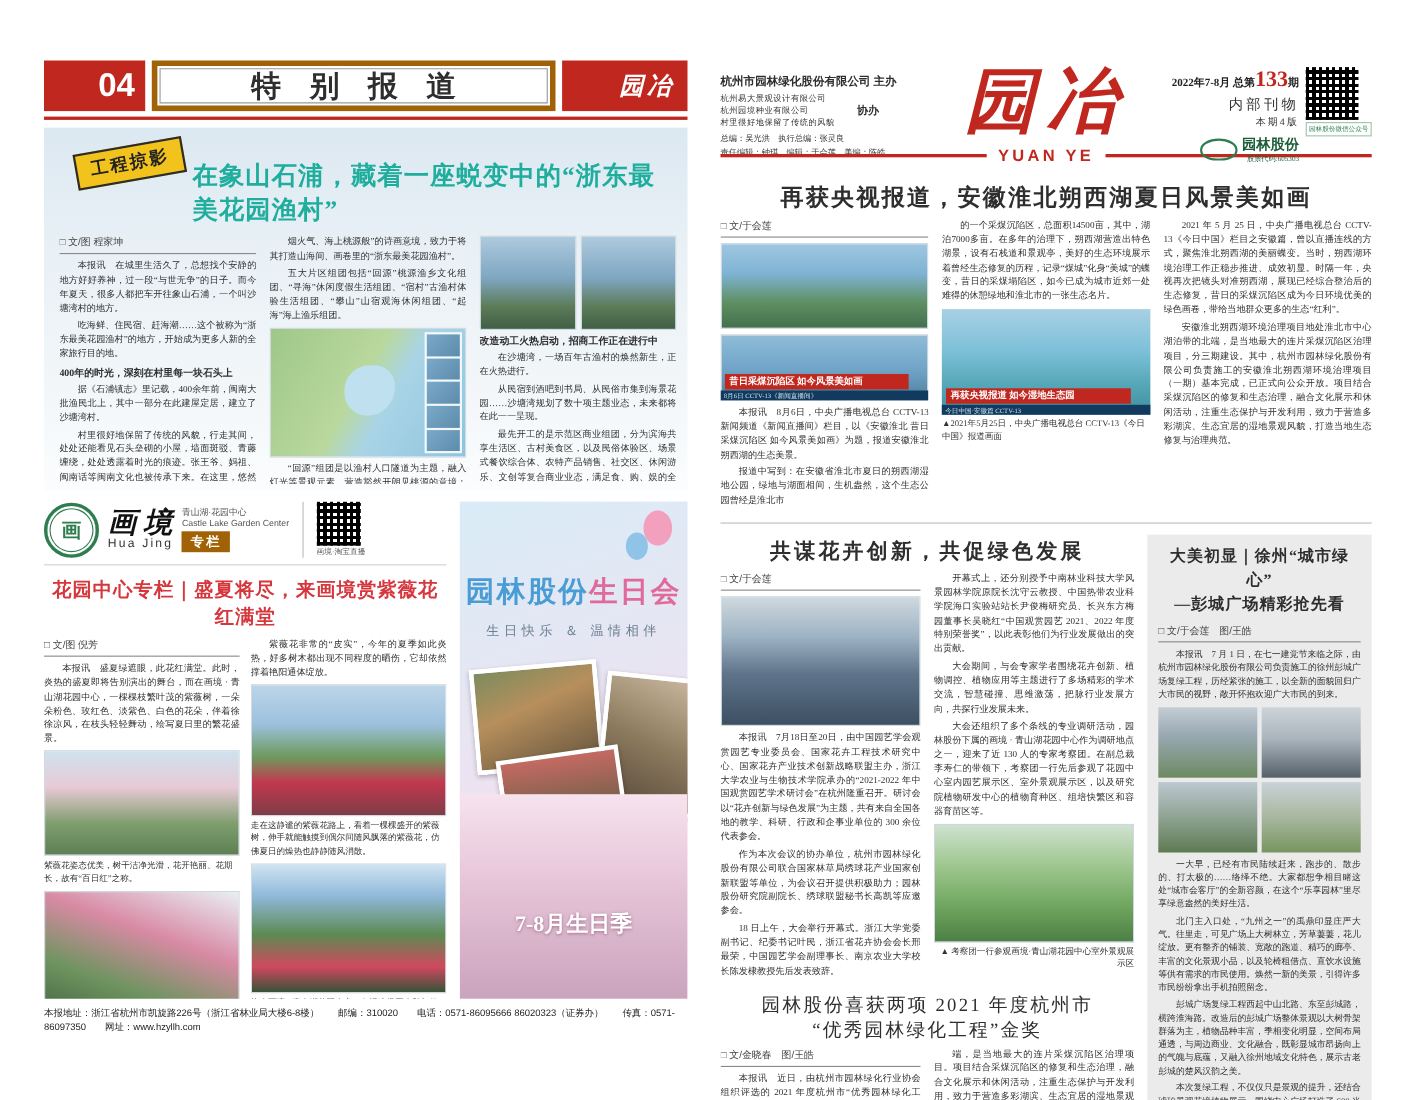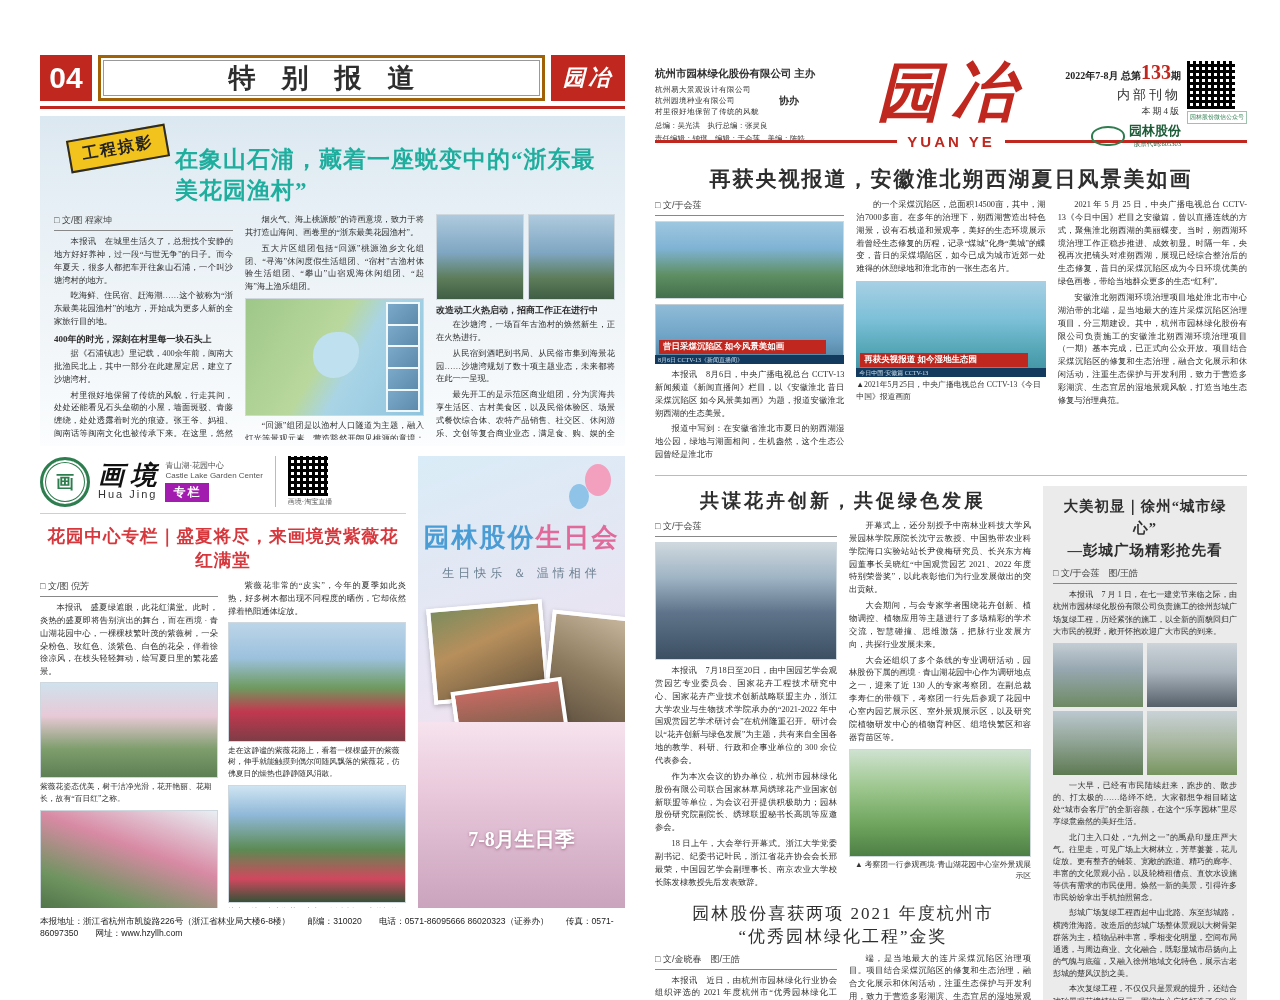--- a/index.html
+++ b/index.html
@@ -2,23 +2,23 @@
 <html><head>
 <meta charset="utf-8">
 <style>
   html,body{margin:0;padding:0;background:#ffffff;}
   body{font-family:"Liberation Serif","DejaVu Serif",serif;color:#2e2e2e;}
   .canvas{position:relative;width:1280px;height:1000px;background:#fff;overflow:hidden;}
   .page{position:absolute;top:55px;height:912px;}
   
   .left-page{left:40px;width:585px;}
   .lp-header{display:flex;align-items:stretch;height:46px;}
-  .rbox{background:#c0271e;color:#fff;display:flex;align-items:center;justify-content:center;}
+  .rbox{background:#c0271e;color:#fff;display:flex;align-items:center;justify-content:center;padding-left:40px;}
   .pagenum{width:52px;font-size:30px;font-weight:bold;font-family:"Liberation Sans",sans-serif;}
-  .sec-box{flex:1;margin:0 6px;border:3px solid #a16207;box-shadow:inset 0 0 0 2px #fff,inset 0 0 0 3px #999;display:flex;align-items:center;justify-content:center;}
+  .sec-box{flex:1;margin:0 6px;border:5px solid #a16207;box-shadow:inset 0 0 0 2px #fff,inset 0 0 0 3px #999;display:flex;align-items:center;justify-content:center;}
   .sec-title{font-size:27px;font-weight:bold;letter-spacing:26px;text-indent:26px;}
   .brand-box{width:74px;font-size:22px;font-weight:bold;font-style:italic;letter-spacing:3px;}
   .red-rule{height:3px;background:#c0271e;margin-top:5px;}
   .feature{position:relative;margin-top:7px;height:330px;background:linear-gradient(180deg,#dce8f1 0%,#e9f1f6 35%,#f2f6f9 70%,#fbfdfe 100%);overflow:hidden;}
   .stamp{position:absolute;left:28px;top:16px;background:#f2c21d;border:2px solid #2c2c2c;color:#222;font-weight:bold;font-size:16px;padding:4px 12px;transform:rotate(-10deg);letter-spacing:2px;}
   .feat-headline{position:absolute;left:135px;top:28px;width:440px;color:#1fae9e;font-size:23px;font-weight:bold;letter-spacing:1px;}
   .feat-cols{position:absolute;left:14px;top:98px;right:10px;bottom:6px;display:flex;gap:12px;}
   .fcol{flex:1;overflow:hidden;}
   .byline{font-size:9px;color:#444;border-bottom:1px solid #888;padding-bottom:3px;margin-bottom:5px;font-family:"Liberation Sans",sans-serif;}
   .t{font-size:8.3px;line-height:1.55;text-align:justify;text-indent:2em;margin:0 0 3px 0;}
@@ -33,21 +33,21 @@
   .photo-pair{display:flex;gap:4px;margin-bottom:4px;}
   .photo-pair .ph{flex:1;}
   .bottom-row{display:flex;gap:12px;margin-top:10px;height:452px;}
   .hj{flex:1;overflow:hidden;}
   .hj-head{display:flex;align-items:center;gap:8px;border-bottom:1px solid #cfcfcf;padding-bottom:6px;}
   .seal{width:44px;height:44px;border:3px solid #2e7d4f;border-radius:50%;color:#2e7d4f;display:flex;align-items:center;justify-content:center;font-size:18px;font-weight:bold;box-shadow:inset 0 0 0 2px #fff,inset 0 0 0 3px #2e7d4f;}
   .hj-brand{line-height:1;}
   .hj-cn{font-size:26px;font-weight:bold;color:#111;font-style:italic;}
   .hj-en{font-size:11px;color:#333;letter-spacing:2px;font-family:"Liberation Sans",sans-serif;}
   .hj-sub{font-size:8px;color:#555;line-height:1.2;font-family:"Liberation Sans",sans-serif;}
-  .badge{background:#a21caf;color:#fff;font-size:12px;font-weight:bold;padding:2px 8px;letter-spacing:2px;}
+  .badge{background:#a16207;color:#fff;font-size:12px;font-weight:bold;padding:2px 8px;letter-spacing:2px;}
   .vdiv{width:1px;background:#bbb;align-self:stretch;margin:0 4px;}
   .qr{width:40px;height:40px;background:repeating-linear-gradient(90deg,#000 0 3px,transparent 3px 6px),repeating-linear-gradient(0deg,#000 0 3px,#fff 3px 6px);}
   .qr-cap{font-size:7px;color:#555;text-align:center;margin-top:1px;font-family:"Liberation Sans",sans-serif;}
   .hj-headline{color:#d6373c;font-size:17.5px;font-weight:bold;text-align:center;margin:10px 0 8px 0;letter-spacing:1px;}
   .hj-cols{display:flex;gap:10px;height:330px;overflow:hidden;}
   .hj-col{flex:1;overflow:hidden;}
   .ph-flower1{height:96px;background:linear-gradient(180deg,#cfe2ee 0%,#e8c9d6 35%,#7e9e6d 70%,#5d7f53 100%);margin:3px 0;}
   .ph-flower2{height:104px;background:linear-gradient(200deg,#e9eff4 0%,#d88aa4 40%,#6f9460 75%,#4e7047 100%);margin:3px 0;}
   .ph-flower4{height:120px;background:linear-gradient(180deg,#bcd5e8 0%,#9cc1dd 30%,#6e9a5e 55%,#c2384f 75%,#7e3d46 100%);margin:3px 0;}
   .ph-flower5{height:118px;background:linear-gradient(180deg,#cfe4f2 0%,#8fb8d8 25%,#5c8a52 55%,#d0485e 80%,#355238 100%);margin:3px 0;}

